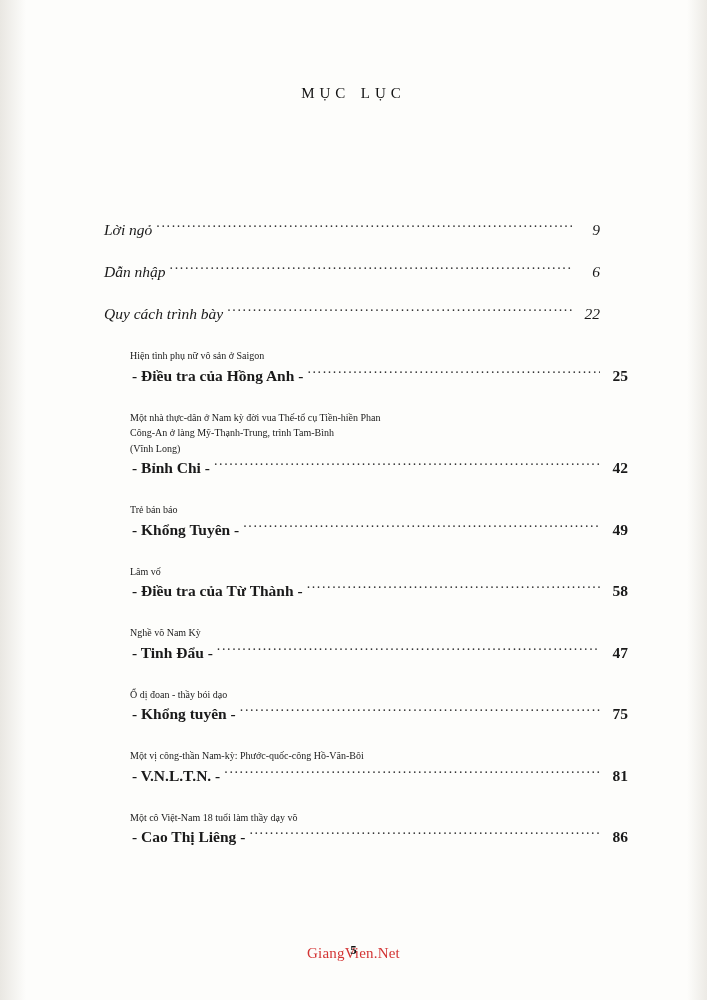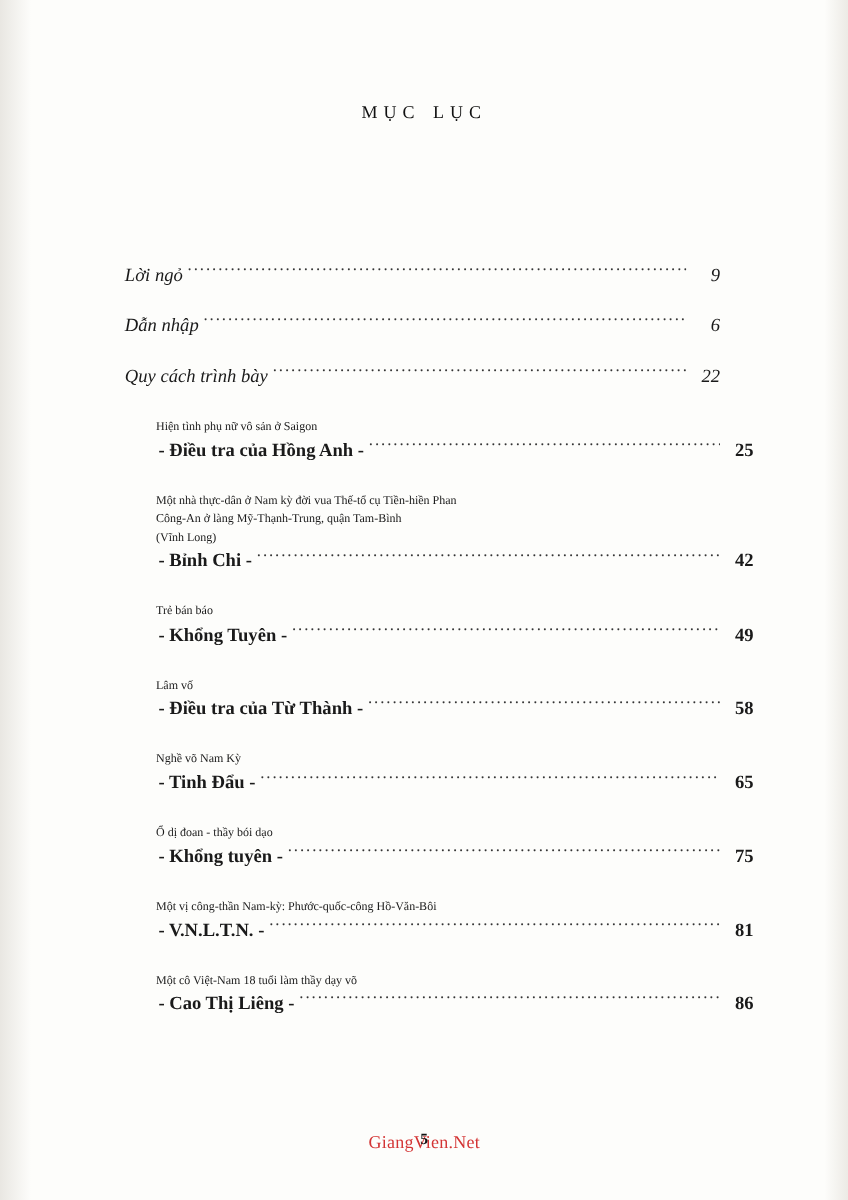--- a/index.html
+++ b/index.html
@@ -177,21 +177,21 @@
       <div class="entry  gap-big">
         <div class="heading-text">Hiện tình phụ nữ vô sản ở Saigon</div>
         <div class="line sub">
           <span class="label">- Điều tra của Hồng Anh -</span>
           <span class="leader"></span>
           <span class="pageno">25</span>
         </div>
       </div>
       <div class="entry  gap-big">
         <div class="heading-text">Một nhà thực-dân ở Nam kỳ đời vua Thế-tổ cụ Tiền-hiền Phan</div>
-        <div class="heading-text">Công-An ở làng Mỹ-Thạnh-Trung, quận Tam-Bình</div>
+        <div class="heading-text">Công-An ở làng Mỹ-Thạnh-Trung, trình Tam-Bình</div>
         <div class="heading-text">(Vĩnh Long)</div>
         <div class="line sub">
           <span class="label">- Bỉnh Chi -</span>
           <span class="leader"></span>
           <span class="pageno">42</span>
         </div>
       </div>
       <div class="entry  gap-big">
         <div class="heading-text">Trẻ bán báo</div>
         <div class="line sub">
@@ -206,21 +206,21 @@
           <span class="label">- Điều tra của Từ Thành -</span>
           <span class="leader"></span>
           <span class="pageno">58</span>
         </div>
       </div>
       <div class="entry  gap-big">
         <div class="heading-text">Nghề võ Nam Kỳ</div>
         <div class="line sub">
           <span class="label">- Tinh Đẩu -</span>
           <span class="leader"></span>
-          <span class="pageno">65</span>
+          <span class="pageno">47</span>
         </div>
       </div>
       <div class="entry  gap-big">
         <div class="heading-text">Ổ dị đoan - thầy bói dạo</div>
         <div class="line sub">
           <span class="label">- Khổng tuyên -</span>
           <span class="leader"></span>
           <span class="pageno">75</span>
         </div>
       </div>

